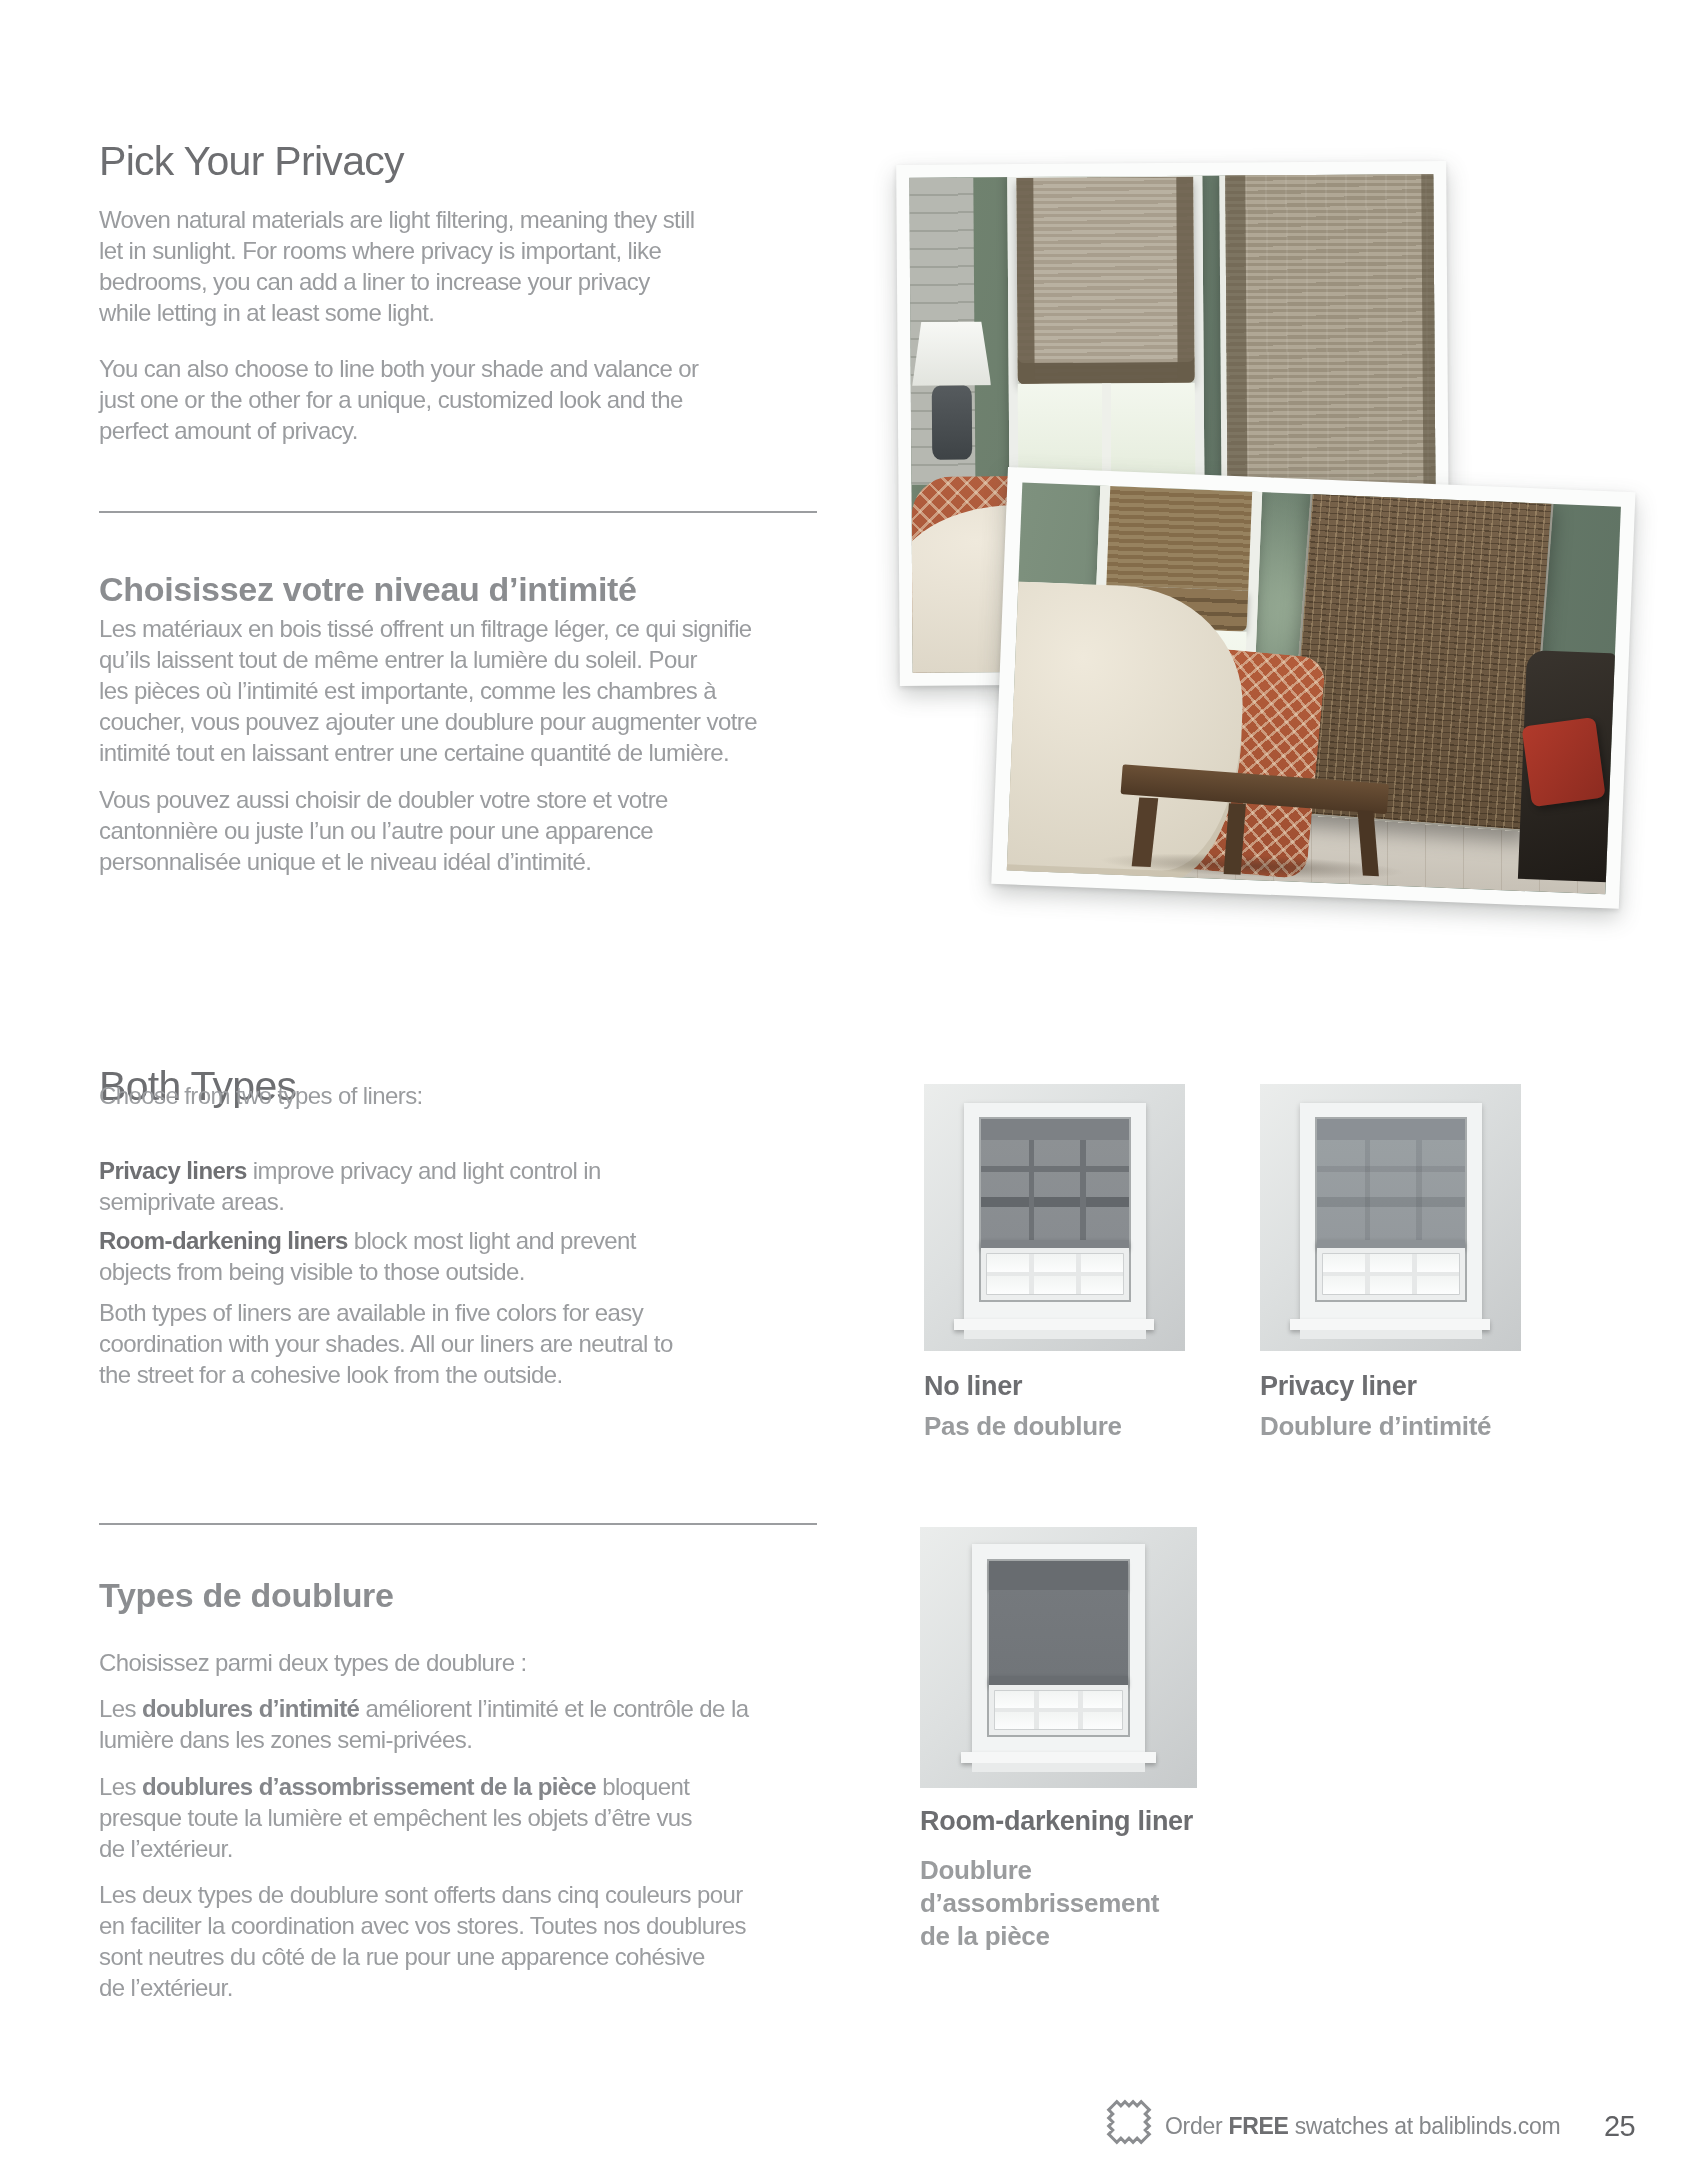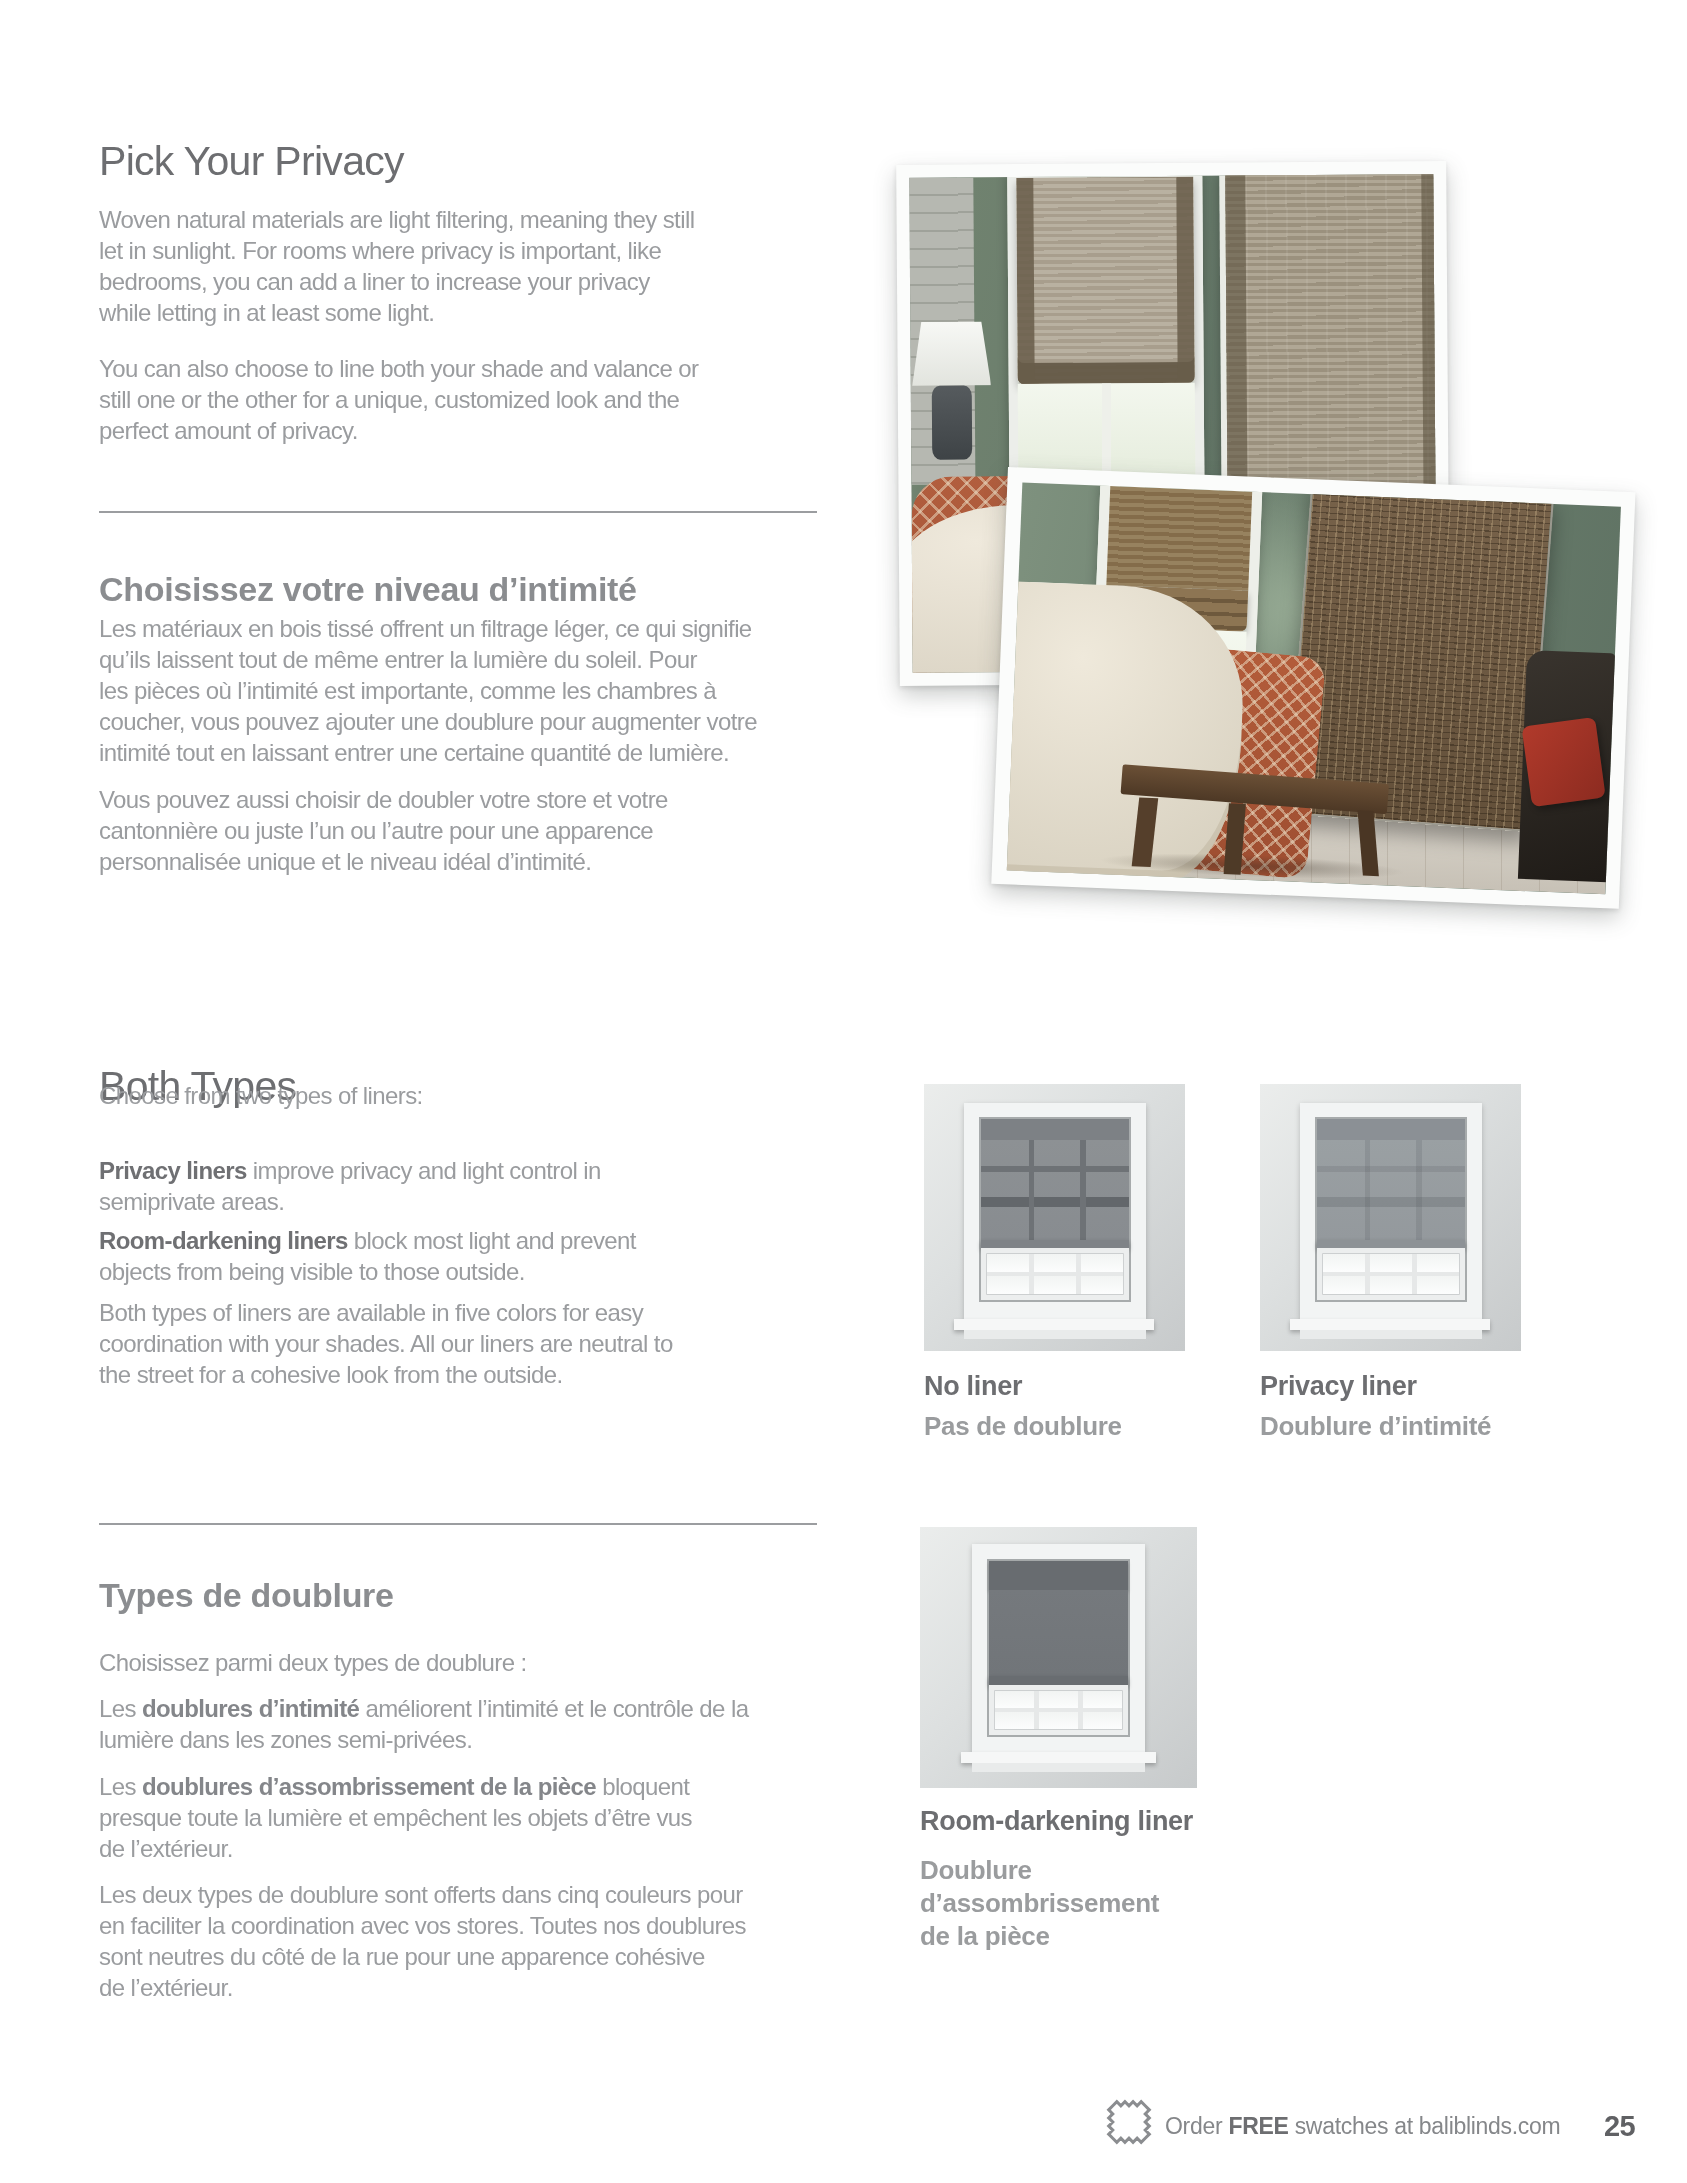--- a/index.html
+++ b/index.html
@@ -161,34 +161,34 @@
   .cap-fr{position:absolute;font-size:26px;font-weight:700;color:#9a9c9e;letter-spacing:-0.3px;line-height:33px;white-space:pre-line}
   .f1 .cap-en,.f2 .cap-en{top:287px}
   .f1 .cap-fr,.f2 .cap-fr{top:326px}
   .f3 .cap-en{top:279px}
   .f3 .cap-fr{top:327px}
 
   
   .sw-icon{position:absolute;left:1106px;top:2099px;width:46px;height:46px}
   .f-text{position:absolute;left:1165px;top:2113px;font-size:23px;color:#85878a;letter-spacing:-0.3px;white-space:nowrap}
   .f-free{font-weight:700;color:#6d6e71}
-  .f-page{position:absolute;left:1604px;top:2110px;font-size:29px;font-weight:700;color:#606164;letter-spacing:-0.7px}
+  .f-page{position:absolute;left:1604px;top:2110px;font-size:29px;font-weight:400;color:#606164;letter-spacing:-0.7px}
 </style>
 </head>
 <body>
 
 <div class="page">
 
   <h1 class="blk h1 t-pick">Pick Your Privacy</h1>
   <p class="blk body t-p1">Woven natural materials are light filtering, meaning they still
 let in sunlight. For rooms where privacy is important, like
 bedrooms, you can add a liner to increase your privacy
 while letting in at least some light.</p>
   <p class="blk body t-p2">You can also choose to line both your shade and valance or
-still one or the other for a unique, customized look and the
+just one or the other for a unique, customized look and the
 perfect amount of privacy.</p>
 
   <hr class="rule hr1">
 
   <h2 class="blk h2 t-h2fr">Choisissez votre niveau d’intimité</h2>
   <p class="blk body t-fp1">Les matériaux en bois tissé offrent un filtrage léger, ce qui signifie
 qu’ils laissent tout de même entrer la lumière du soleil. Pour
 les pièces où l’intimité est importante, comme les chambres à
 coucher, vous pouvez ajouter une doublure pour augmenter votre
 intimité tout en laissant entrer une certaine quantité de lumière.</p>

